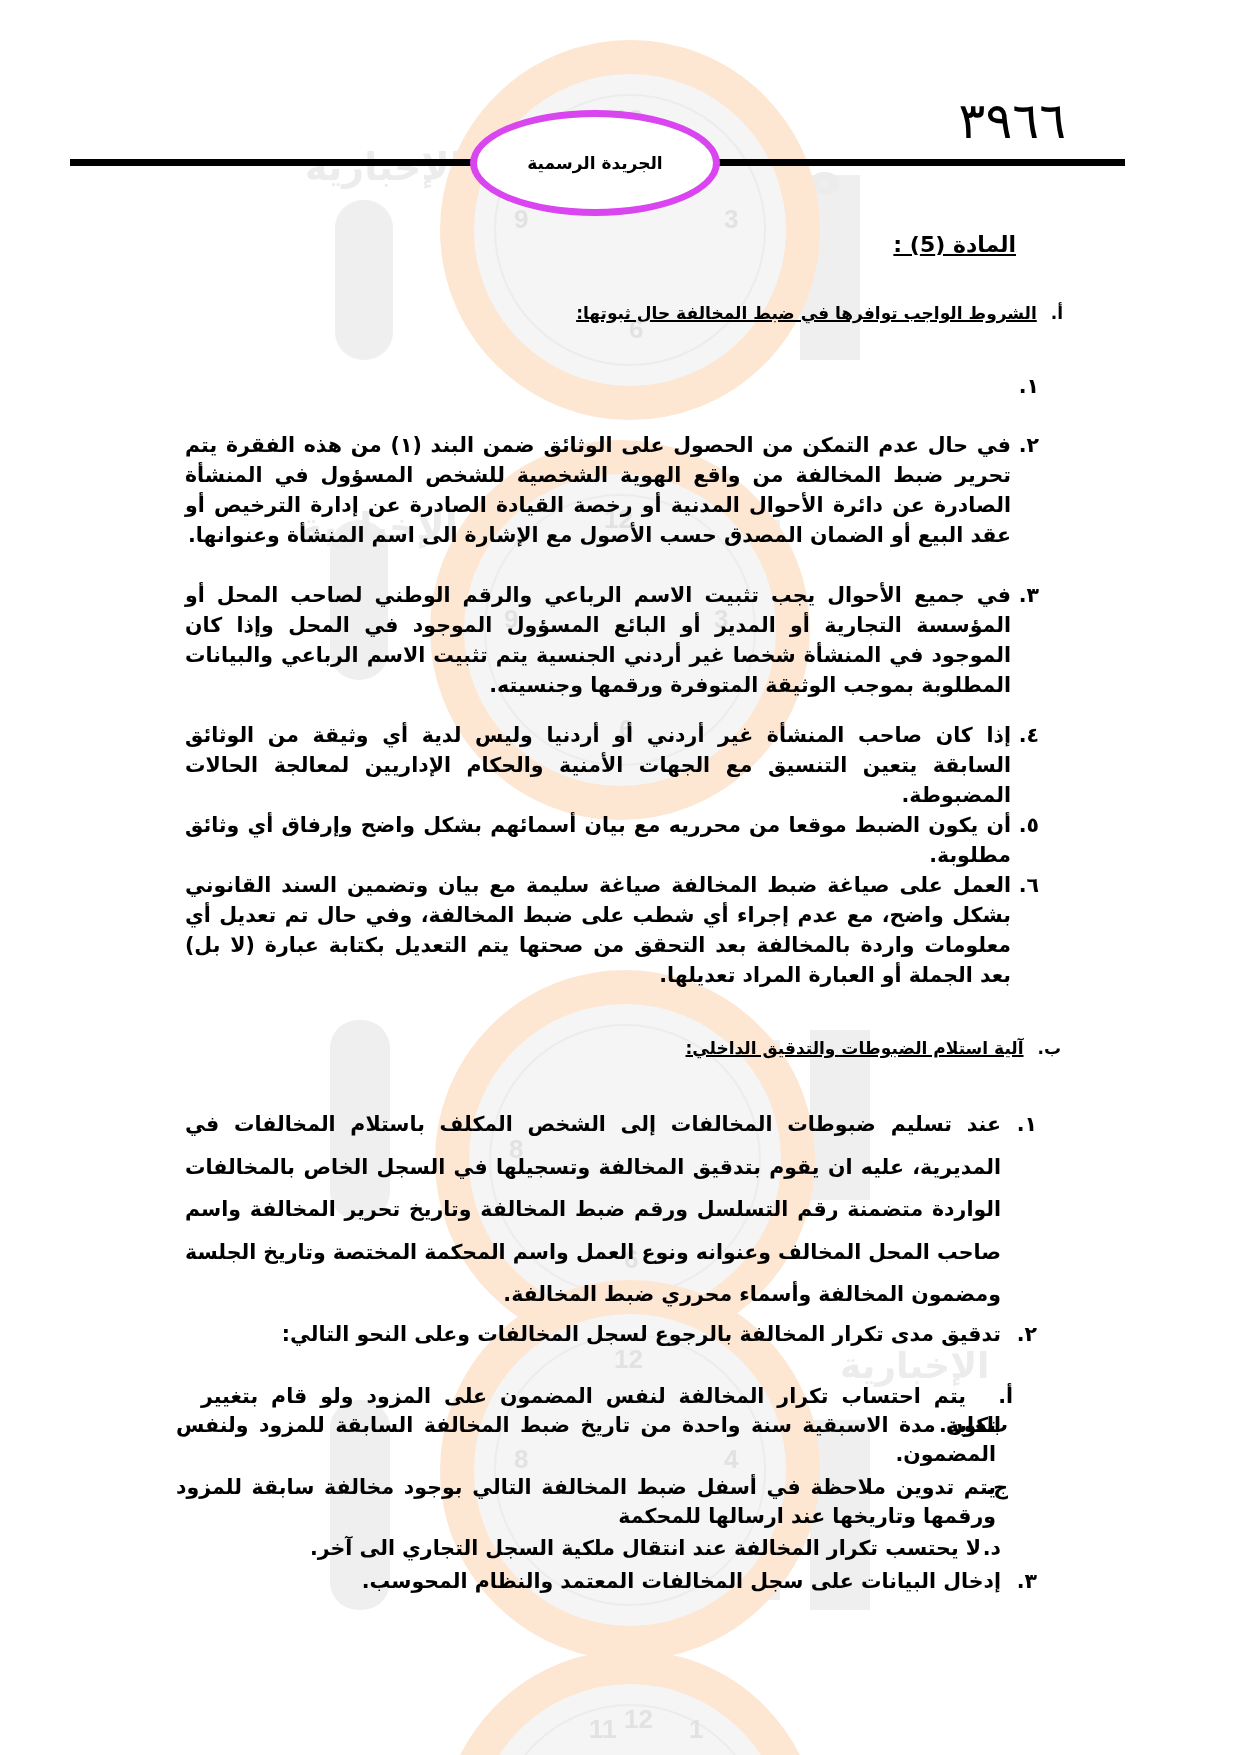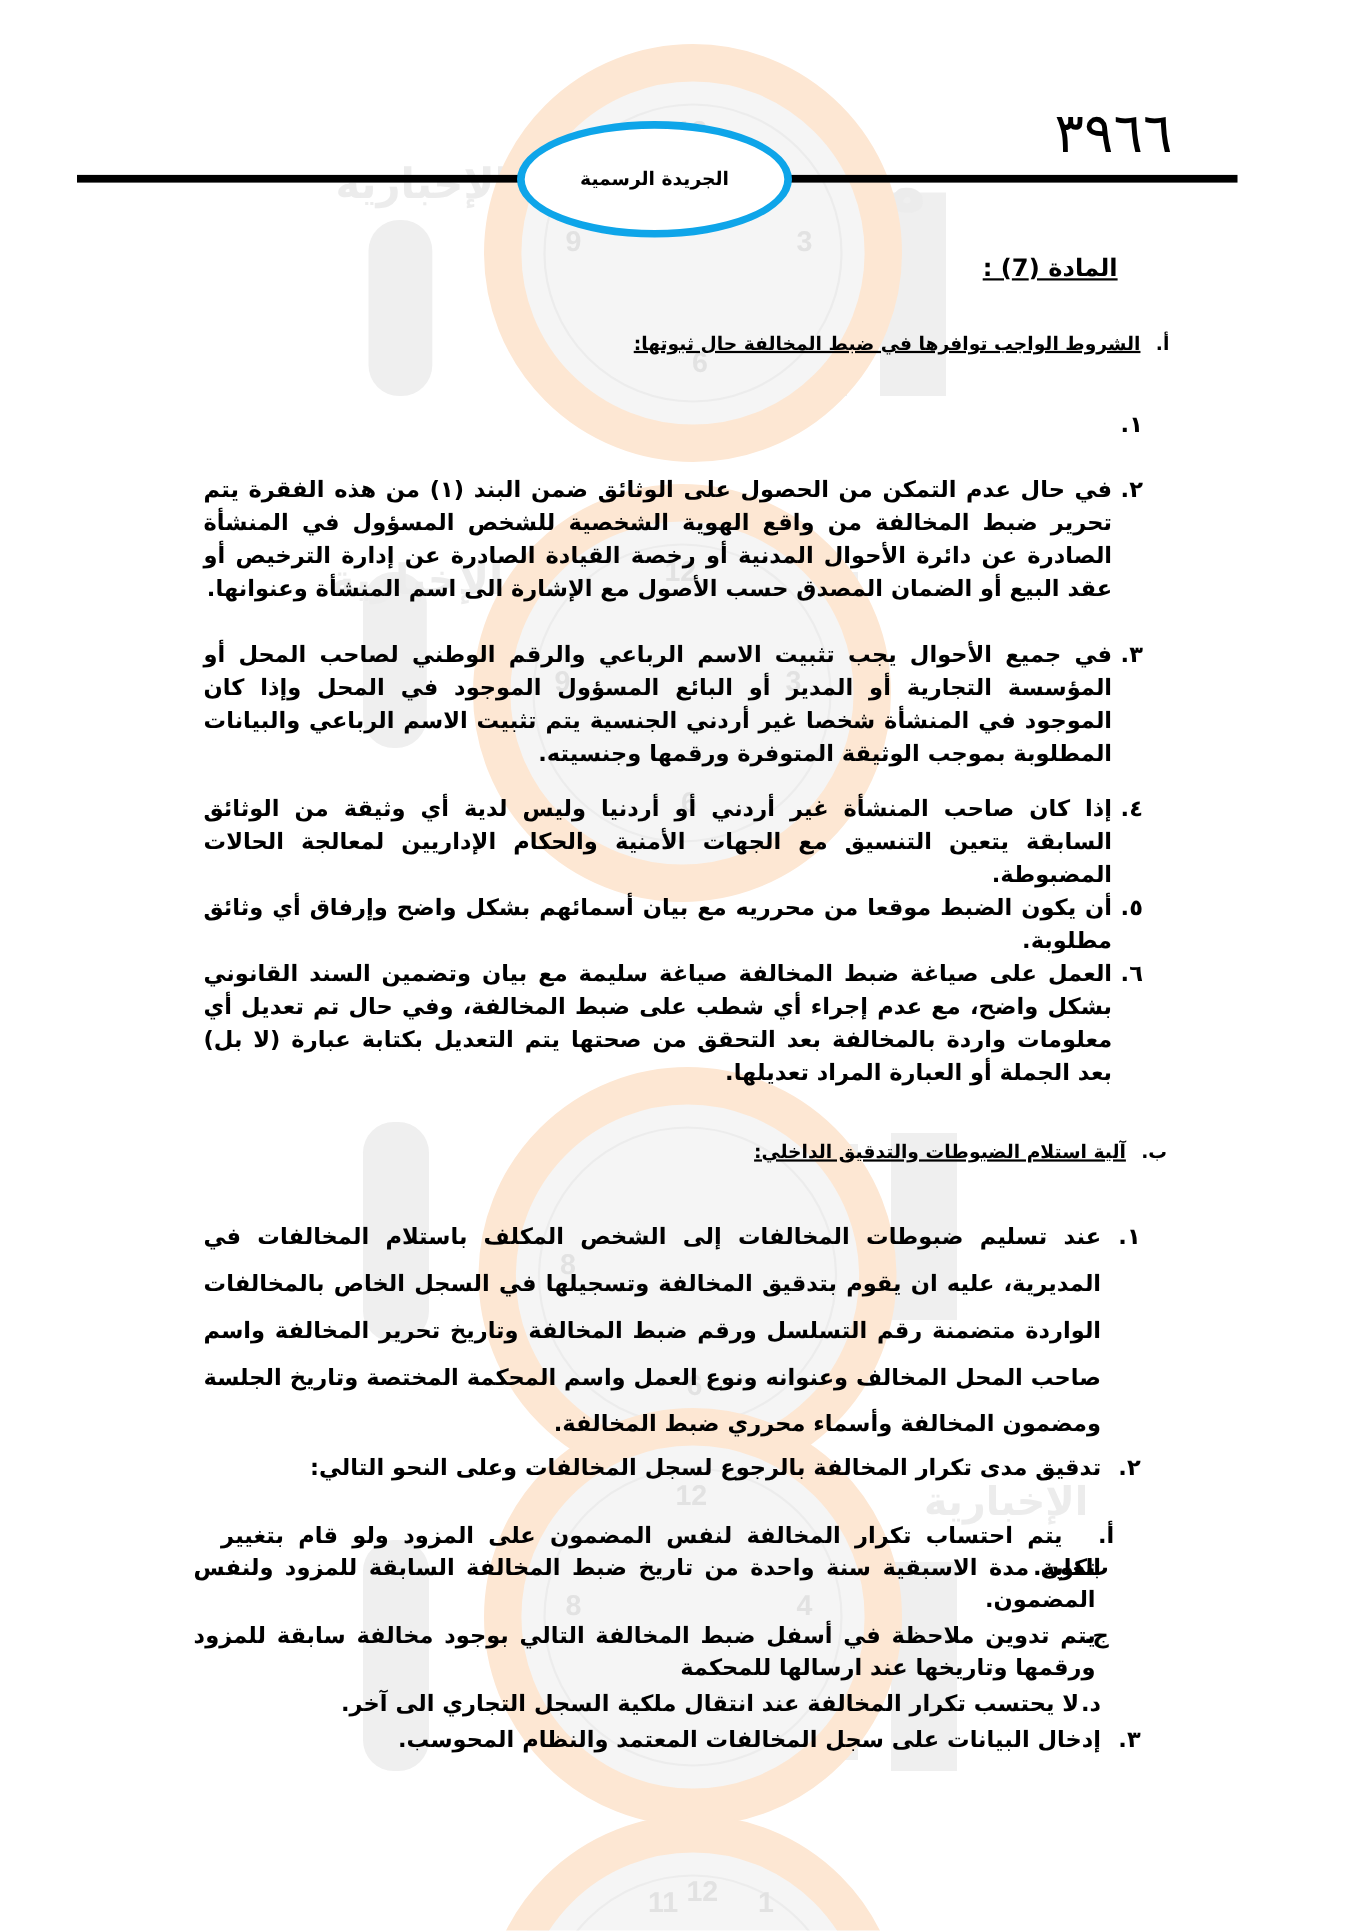--- a/index.html
+++ b/index.html
@@ -16,21 +16,21 @@
             color:#e2e2e2; font-size:26px; }
   .wm-text { position:absolute; font-family:"DejaVu Sans", sans-serif; font-weight:bold;
              color:#ececec; direction:rtl; white-space:nowrap; }
   .wm-block { position:absolute; background:#efefef; }
 
   
   .page-number { position:absolute; right:175px; top:92px; font-family:"DejaVu Serif", serif;
                  font-size:50px; font-weight:normal; letter-spacing:2px; direction:rtl; }
   .header-rule { position:absolute; left:70px; right:116px; top:159px; height:7px; background:#000; }
   .header-oval { position:absolute; left:470px; top:110px; width:250px; height:106px;
-                 border:7px solid #0ea5e9; border-radius:50%; background:#fff; box-sizing:border-box;
+                 border:7px solid #d946ef; border-radius:50%; background:#fff; box-sizing:border-box;
                  display:flex; align-items:center; justify-content:center; }
   .header-oval span { font-size:17px; font-weight:bold; direction:rtl; }
   .article-title { position:absolute; right:225px; top:232px; font-size:22px; font-weight:bold;
                    text-decoration:underline; direction:rtl; }
   .sec-title { position:absolute; font-size:17px; font-weight:bold; direction:rtl; }
   .sec-title .lbl { margin-left:8px; }
   .sec-title u { text-decoration:underline; text-decoration-thickness:2px; }
 
   .item { position:absolute; right:230px; width:826px; direction:rtl; text-align:justify;
           text-align-last:right; font-size:20.5px; font-weight:bold; line-height:30px; }
@@ -100,21 +100,21 @@
       <span class="wm-num" style="left:215px;top:30px;">1</span>
     </div>
   </div>
 
   <div class="page-number">٣٩٦٦</div>
   <div class="header-rule"></div>
   <div class="header-oval">
     <span>الجريدة الرسمية</span>
   </div>
 
-  <div class="article-title">المادة (7) :</div>
+  <div class="article-title">المادة (5) :</div>
 
   <div class="sec-title" style="right:178px;top:303px;">
     <span class="lbl">أ.</span>
     <u>الشروط الواجب توافرها في ضبط المخالفة حال ثبوتها:</u>
   </div>
 
   <div class="item" style="top:371px;">
     <span class="num">١.</span>
   </div>
   <div class="item" style="top:430px;">

